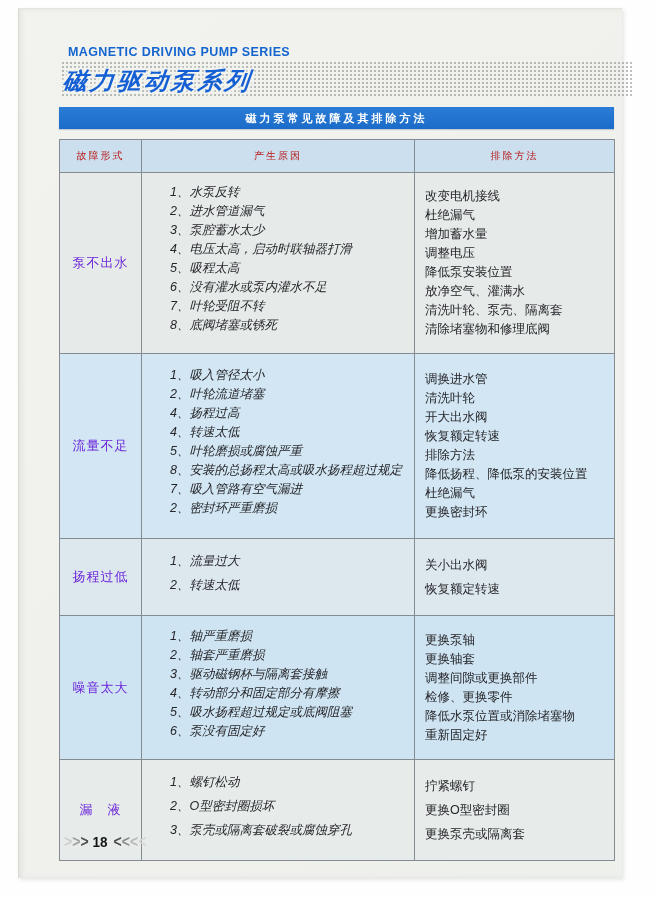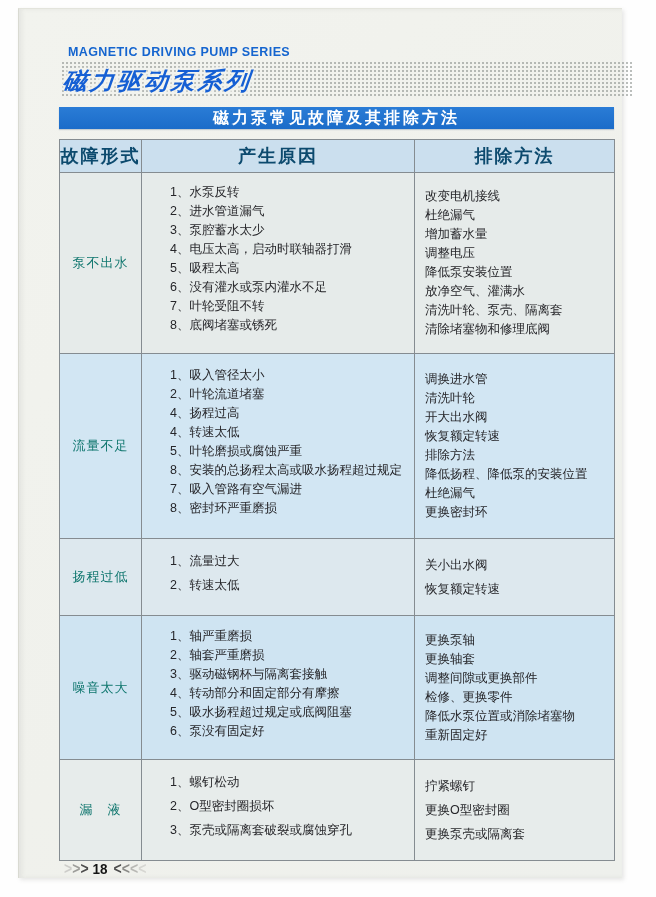--- a/index.html
+++ b/index.html
@@ -27,51 +27,51 @@
     position:absolute; left:2px; top:4px;
     font-size:24px; font-weight:bold; font-style:italic; letter-spacing:3px; color:#155fd4;
     transform:skewX(-6deg);
     text-shadow: 0 0 3px #f4f5f0, 0 0 5px #f4f5f0, 2px 2px 2px #f2f3ee, -2px -2px 2px #f2f3ee;
     white-space:nowrap;
   }
 
   .table-title-bar {
     position:absolute; left:40px; top:98px; width:555px; height:22px;
     background:linear-gradient(180deg,#2a7cd6,#1b6cc9);
-    color:#ffffff; font-size:16px; font-weight:bold; letter-spacing:3px;
+    color:#ffffff; font-size:11px; font-weight:bold; letter-spacing:3px;
     text-align:center; line-height:22px;
     box-shadow:0 1px 1px rgba(60,90,130,0.25);
   }
 
   table.fault-table {
     position:absolute; left:40px; top:130px; width:555px;
     border-collapse:collapse; table-layout:fixed;
     border:1.5px solid #6e757b;
     font-size:12.5px; color:#26262a;
   }
   .fault-table col.c-fault { width:82px; }
   .fault-table col.c-cause { width:273px; }
   .fault-table col.c-remedy { width:200px; }
   .fault-table th, .fault-table td { border:1px solid #858c91; vertical-align:middle; }
   .fault-table thead tr { height:33px; background:#cbdfee; }
-  .fault-table thead th { font-size:18px; font-weight:bold; letter-spacing:2px; color:#0c4a6e; text-align:center; }
-
-  .fault-cell { text-align:center; font-weight:normal; font-size:13px; letter-spacing:1px; color:#0f766e; }
-  .causes-cell { padding:10px 6px 18px 28px; }
+  .fault-table thead th { font-size:10px; font-weight:normal; letter-spacing:2px; color:#b91c1c; text-align:center; }
+
+  .fault-cell { text-align:center; font-weight:normal; font-size:13px; letter-spacing:1px; color:#6d28d9; }
+  .causes-cell { padding:10px 6px 18px 28px;font-style:italic; }
   .remedies-cell { padding:10px 6px 10px 10px;margin-left:45px; }
   .line { line-height:19px; white-space:nowrap; }
   tr.sparse .line { line-height:24px; }
 
   tr.r0 { height:178px; background:#e6ebea; }
   tr.r1 { height:185px; background:#d2e6f3; }
   tr.r2 { height:64px;  background:#dde8ee; }
   tr.r3 { height:144px; background:#cfe4f2; }
   tr.r4 { height:87px;  background:#e7eceb; }
 
-  .footer { position:absolute; left:44px; top:851px; font-size:14px; font-weight:bold; white-space:nowrap; }
+  .footer { position:absolute; left:44px; top:824px; font-size:14px; font-weight:bold; white-space:nowrap; }
   .footer span { display:inline-block; transform:scaleY(1.15); }
   .chev { letter-spacing:-2px; padding:0 1px; }
   .chL0 { color:#cdcdca; } .chL1 { color:#9d9d9a; } .chL2 { color:#4c4c4c; }
   .chR0 { color:#4c4c4c; } .chR1 { color:#8b8b88; } .chR2 { color:#b8b8b4; } .chR3 { color:#d6d6d2; }
   .page-num { color:#141414; padding:0 5px; transform:none; font-size:13.5px; }
 </style>
 </head>
 <body>
 
 <div class="canvas">
@@ -126,21 +126,21 @@
   <tr class="r1">
     <th class="fault-cell">流量不足</th>
     <td class="causes-cell">
               <div class="line">1、吸入管径太小</div>
               <div class="line">2、叶轮流道堵塞</div>
               <div class="line">4、扬程过高</div>
               <div class="line">4、转速太低</div>
               <div class="line">5、叶轮磨损或腐蚀严重</div>
               <div class="line">8、安装的总扬程太高或吸水扬程超过规定</div>
               <div class="line">7、吸入管路有空气漏进</div>
-              <div class="line">8、密封环严重磨损</div>
+              <div class="line">2、密封环严重磨损</div>
             </td>
     <td class="remedies-cell">
               <div class="line">调换进水管</div>
               <div class="line">清洗叶轮</div>
               <div class="line">开大出水阀</div>
               <div class="line">恢复额定转速</div>
               <div class="line">排除方法</div>
               <div class="line">降低扬程、降低泵的安装位置</div>
               <div class="line">杜绝漏气</div>
               <div class="line">更换密封环</div>

